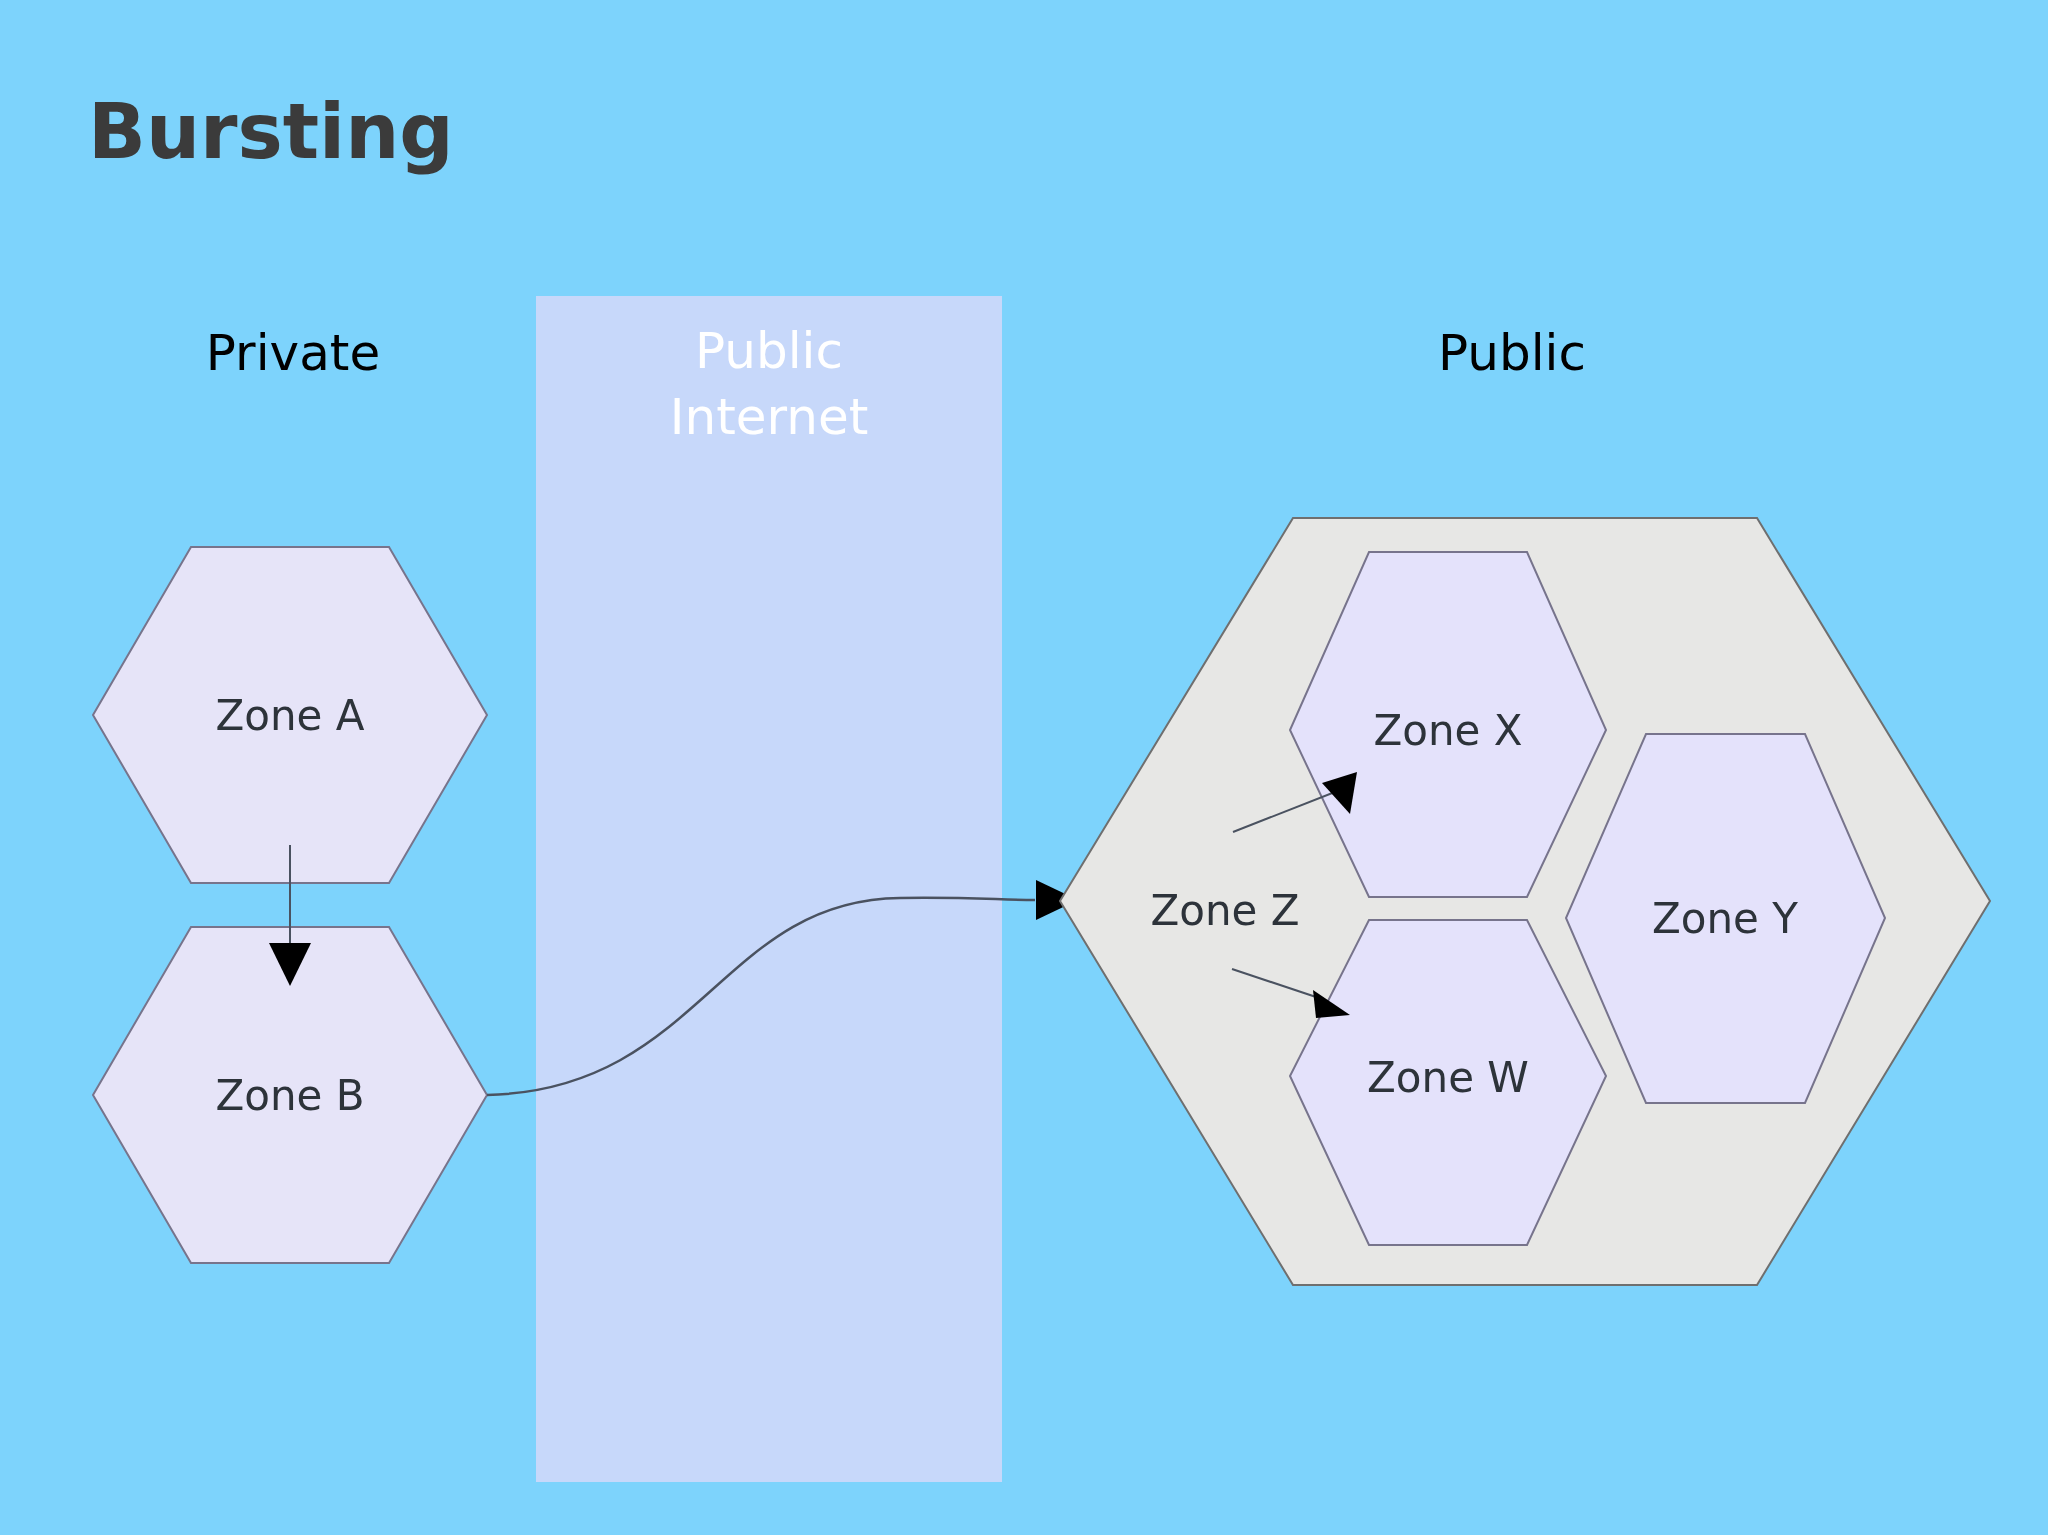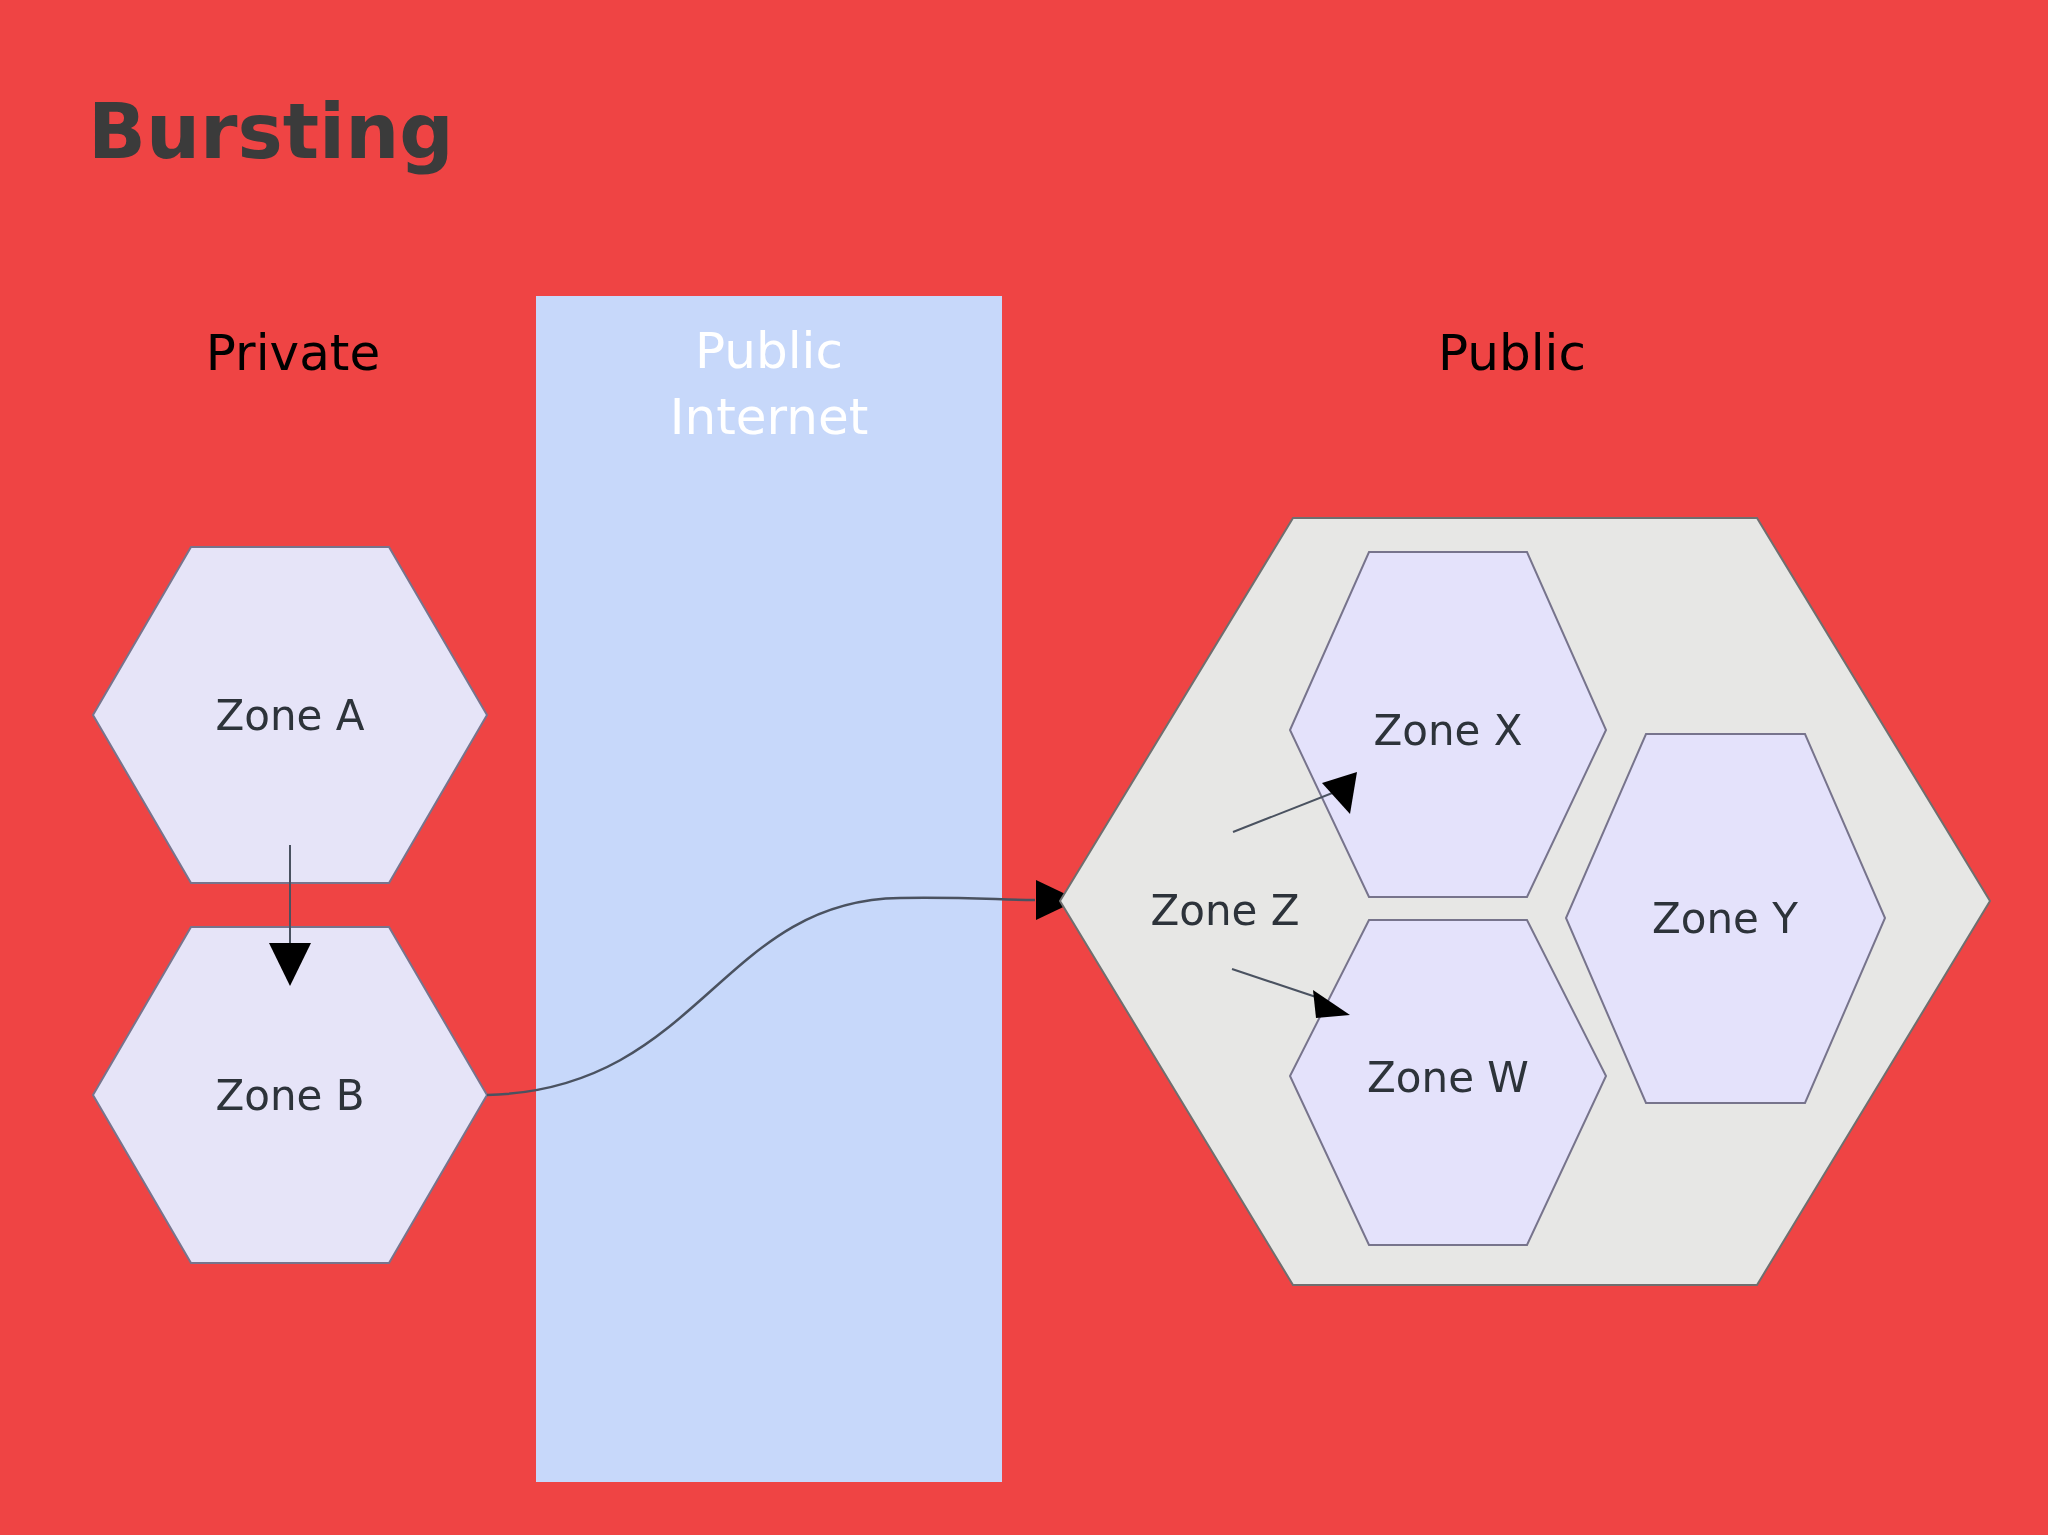--- a/index.html
+++ b/index.html
@@ -10,21 +10,21 @@
   body {
     width: 2048px;
     height: 1535px;
     overflow: hidden;
     font-family: "DejaVu Sans", sans-serif;
   }
   #stage {
     position: relative;
     width: 2048px;
     height: 1535px;
-    background: #ef4444;
+    background: #7dd3fc;
   }
   #diagram-svg {
     position: absolute;
     top: 0;
     left: 0;
     width: 2048px;
     height: 1535px;
     display: block;
   }
   .page-title {

